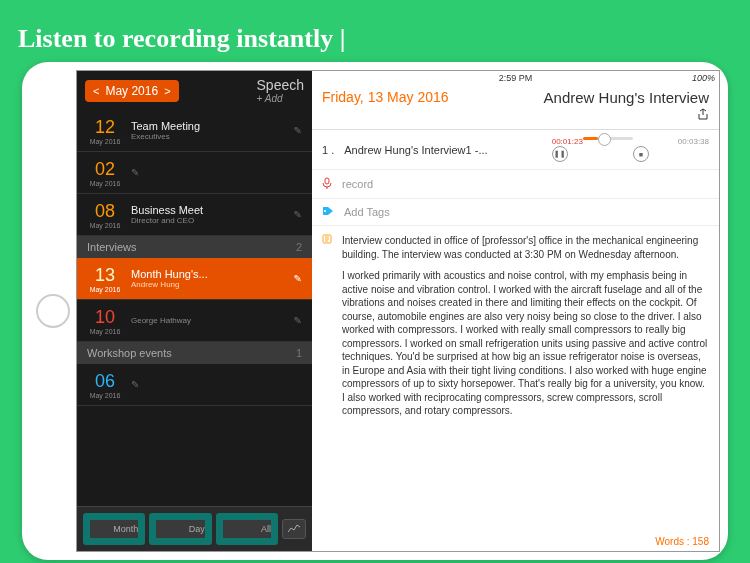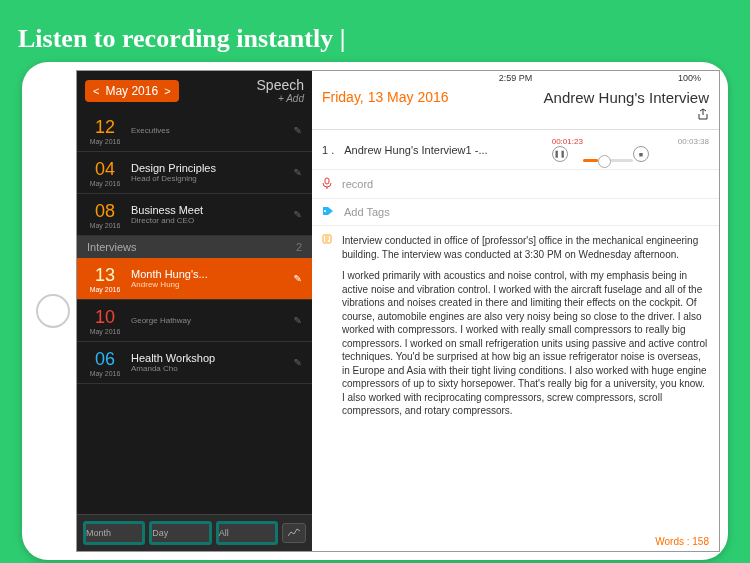--- a/index.html
+++ b/index.html
@@ -7,21 +7,21 @@
     .promo-title { color: white; font-size: 26px; font-family: Georgia, serif; padding: 24px 18px 8px; font-weight: 600; }
     .device-frame { margin: 0 22px 22px; background: #fff; border-radius: 26px; padding: 8px; height: 498px; display: flex; align-items: center; box-shadow: 0 2px 8px rgba(0,0,0,0.2); position: relative; }
     .home-button { width: 34px; height: 34px; border-radius: 50%; border: 2px solid #ccc; margin: 0 6px; flex-shrink: 0; }
     .screen { flex: 1; height: 100%; background: #fff; display: flex; overflow: hidden; border: 1px solid #999; }
     
     
     .sidebar { width: 235px; background: #1a1a1a; display: flex; flex-direction: column; color: #fff; }
     .sidebar-header { display: flex; align-items: center; padding: 6px 8px; }
     .month-pill { background: #e65100; border-radius: 4px; padding: 4px 8px; display: flex; align-items: center; gap: 6px; font-size: 12px; }
     .month-arrow { color: #fff; font-size: 11px; }
-    .sidebar-header-right { margin-left: auto; text-align: right; }
+    .sidebar-header-right { margin-left: auto; }
     .speech-label { color: #ccc; font-size: 14px; font-weight: 300; }
     .add-label { color: #999; font-size: 10px; font-style: italic; }
     
     .section-header { background: #3a3a3a; padding: 5px 10px; display: flex; align-items: center; font-size: 11px; color: #aaa; }
     .section-count { margin-left: auto; color: #777; }
     
     .list-item { display: flex; padding: 4px 6px; border-bottom: 1px solid #333; align-items: center; min-height: 42px; }
     .list-item.selected { background: #e65100; }
     .date-block { width: 44px; text-align: center; position: relative; }
     .date-num { font-size: 18px; font-weight: 300; }
@@ -33,36 +33,36 @@
     .list-item.selected .date-num { color: #fef9c3; }
     .item-body { flex: 1; padding-left: 4px; overflow: hidden; }
     .item-title { font-size: 11px; color: #eee; white-space: nowrap; overflow: hidden; text-overflow: ellipsis; }
     .list-item.selected .item-title { color: #fff; }
     .item-sub { font-size: 8px; color: #888; }
     .list-item.selected .item-sub { color: #ffd9b3; }
     .edit-icon { color: #666; font-size: 10px; padding: 0 4px; }
     .list-item.selected .edit-icon { color: #fff; }
     
     .sidebar-footer { margin-top: auto; background: #2a2a2a; padding: 6px; display: flex; gap: 4px; align-items: center; border-top: 1px solid #444; }
-    .seg-btn { flex: 1; background: #3a3a3a; color: #aaa; font-size: 9px; text-align: left; padding: 4px 0; border-radius: 3px; border: 3px solid #0f766e; }
+    .seg-btn { flex: 1; background: #3a3a3a; color: #aaa; font-size: 9px; text-align: right; padding: 4px 0; border-radius: 3px; border: 7px solid #0f766e; }
     .stats-icon { width: 24px; height: 20px; background: #3a3a3a; border: 1px solid #555; border-radius: 3px; display: flex; align-items: center; justify-content: center; color: #aaa; font-size: 10px; }
     
     
     .main { flex: 1; background: #fff; display: flex; flex-direction: column; font-size: 11px; }
     .statusbar { display: flex; justify-content: center; padding: 2px 10px; font-size: 9px; color: #333; position: relative; }
-    .statusbar .bat { position: absolute; right: 18px; }
+    .statusbar .bat { position: absolute; right: 4px; font-style: italic; }
     .main-header { display: flex; padding: 4px 10px 6px; border-bottom: 1px solid #ddd; align-items: flex-start; }
     .date-text { color: #ff6f00; font-size: 14px; }
     .title-text { margin-left: auto; text-align: right; font-size: 15px; color: #333; }
     .share-icon { color: #333; font-size: 12px; display: block; text-align: right; margin-top: 2px; }
     
     .row { display: flex; align-items: center; padding: 7px 10px; border-bottom: 1px solid #eee; gap: 10px; }
     .row-num { color: #333; }
     .row-title { flex: 1; color: #333; }
-    .player { display: flex; align-items: flex-end; }
+    .player { display: flex; align-items: flex-start; }
     .time-label { font-size: 8px; }
     .time-red { color: #e53935; }
     .time-gray { color: #999; padding-left: 45px; }
     .pbtn { width: 16px; height: 16px; border-radius: 50%; border: 1px solid #999; display: flex; align-items: center; justify-content: center; font-size: 7px; color: #666; }
     .slider { width: 50px; height: 3px; background: #ddd; border-radius: 2px; position: relative; }
     .slider::after { content: ''; position: absolute; left: 30%; top: -4px; width: 11px; height: 11px; background: #fff; border: 1px solid #aaa; border-radius: 50%; }
     .slider::before { content:''; position:absolute; left:0; width:30%; height:100%; background:#ff6f00; border-radius:2px; }
     
     .mic-icon { color: #e53935; }
     .record-label { color: #999; }
@@ -96,32 +96,29 @@
           <div class="add-label">+ Add</div>
         </div>
       </div>
       <div id="sections-mount">
           <div class="list-item">
             <div class="date-block">
               <div class="date-num orange-txt">12</div>
               <div class="date-month">May 2016</div>
             </div>
             <div class="item-body">
+              <div class="item-title">Team Meeting</div>
               <div class="item-sub">Executives</div>
             </div>
             <div class="edit-icon">✎</div>
           </div>
           <div class="list-item">
             <div class="date-block">
-              <div class="date-num orange-txt">04</div>
-              <div class="date-month">May 2016</div>
-            </div>
-            <div class="item-body">
-              <div class="item-title">Design Principles</div>
-              <div class="item-sub">Head of Designing</div>
+              <div class="date-num orange-txt">02</div>
+              <div class="date-month">May 2016</div>
             </div>
             <div class="edit-icon">✎</div>
           </div>
           <div class="list-item">
             <div class="date-block">
               <div class="date-num orange-txt">08</div>
               <div class="date-month">May 2016</div>
             </div>
             <div class="item-body">
               <div class="item-title">Business Meet</div>
@@ -147,28 +144,28 @@
           <div class="list-item">
             <div class="date-block">
               <div class="date-num red-txt">10</div>
               <div class="date-month">May 2016</div>
             </div>
             <div class="item-body">
               <div class="item-sub">George Hathway</div>
             </div>
             <div class="edit-icon">✎</div>
           </div>
+          <div class="section-header">
+            <span>Workshop events</span>
+            <span class="section-count">1</span>
+          </div>
           <div class="list-item">
             <div class="date-block">
               <div class="date-num blue-txt">06</div>
               <div class="date-month">May 2016</div>
-            </div>
-            <div class="item-body">
-              <div class="item-title">Health Workshop</div>
-              <div class="item-sub">Amanda Cho</div>
             </div>
             <div class="edit-icon">✎</div>
           </div>
         </div>
       <div class="sidebar-footer">
         <div class="seg-btn">Month</div>
         <div class="seg-btn">Day</div>
         <div class="seg-btn">All</div>
         <div class="stats-icon">
           <svg width="12" height="10" viewBox="0 0 12 10">

